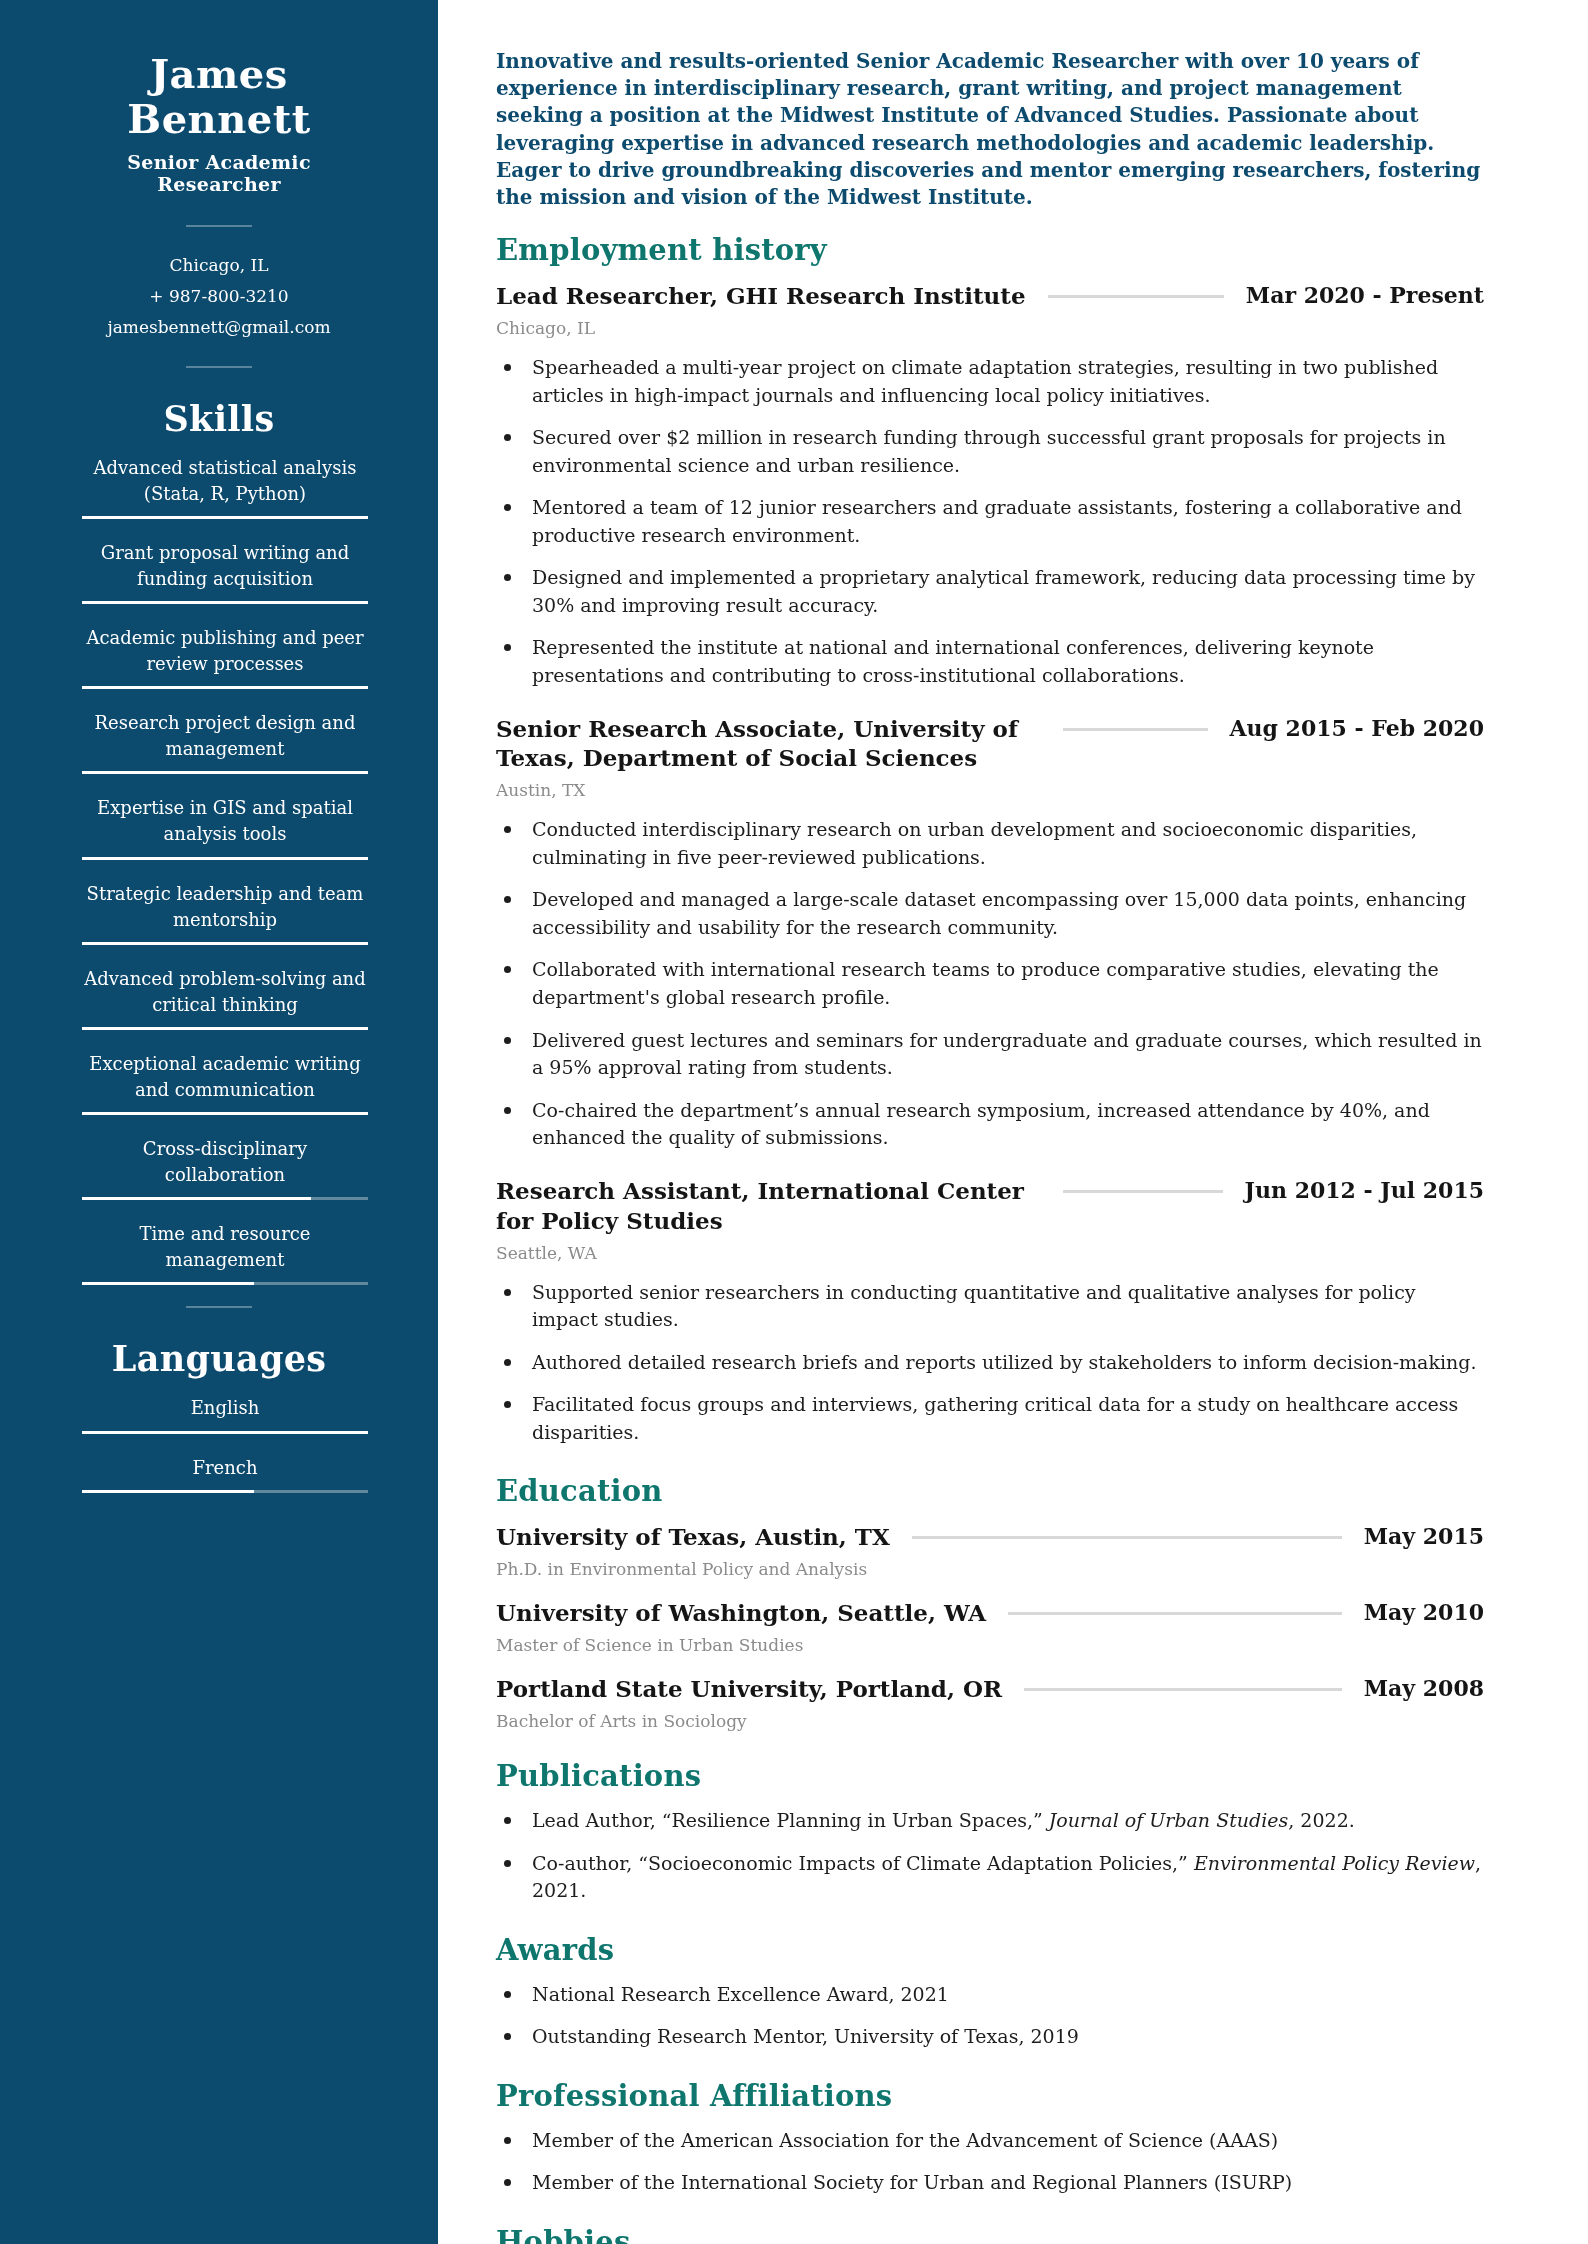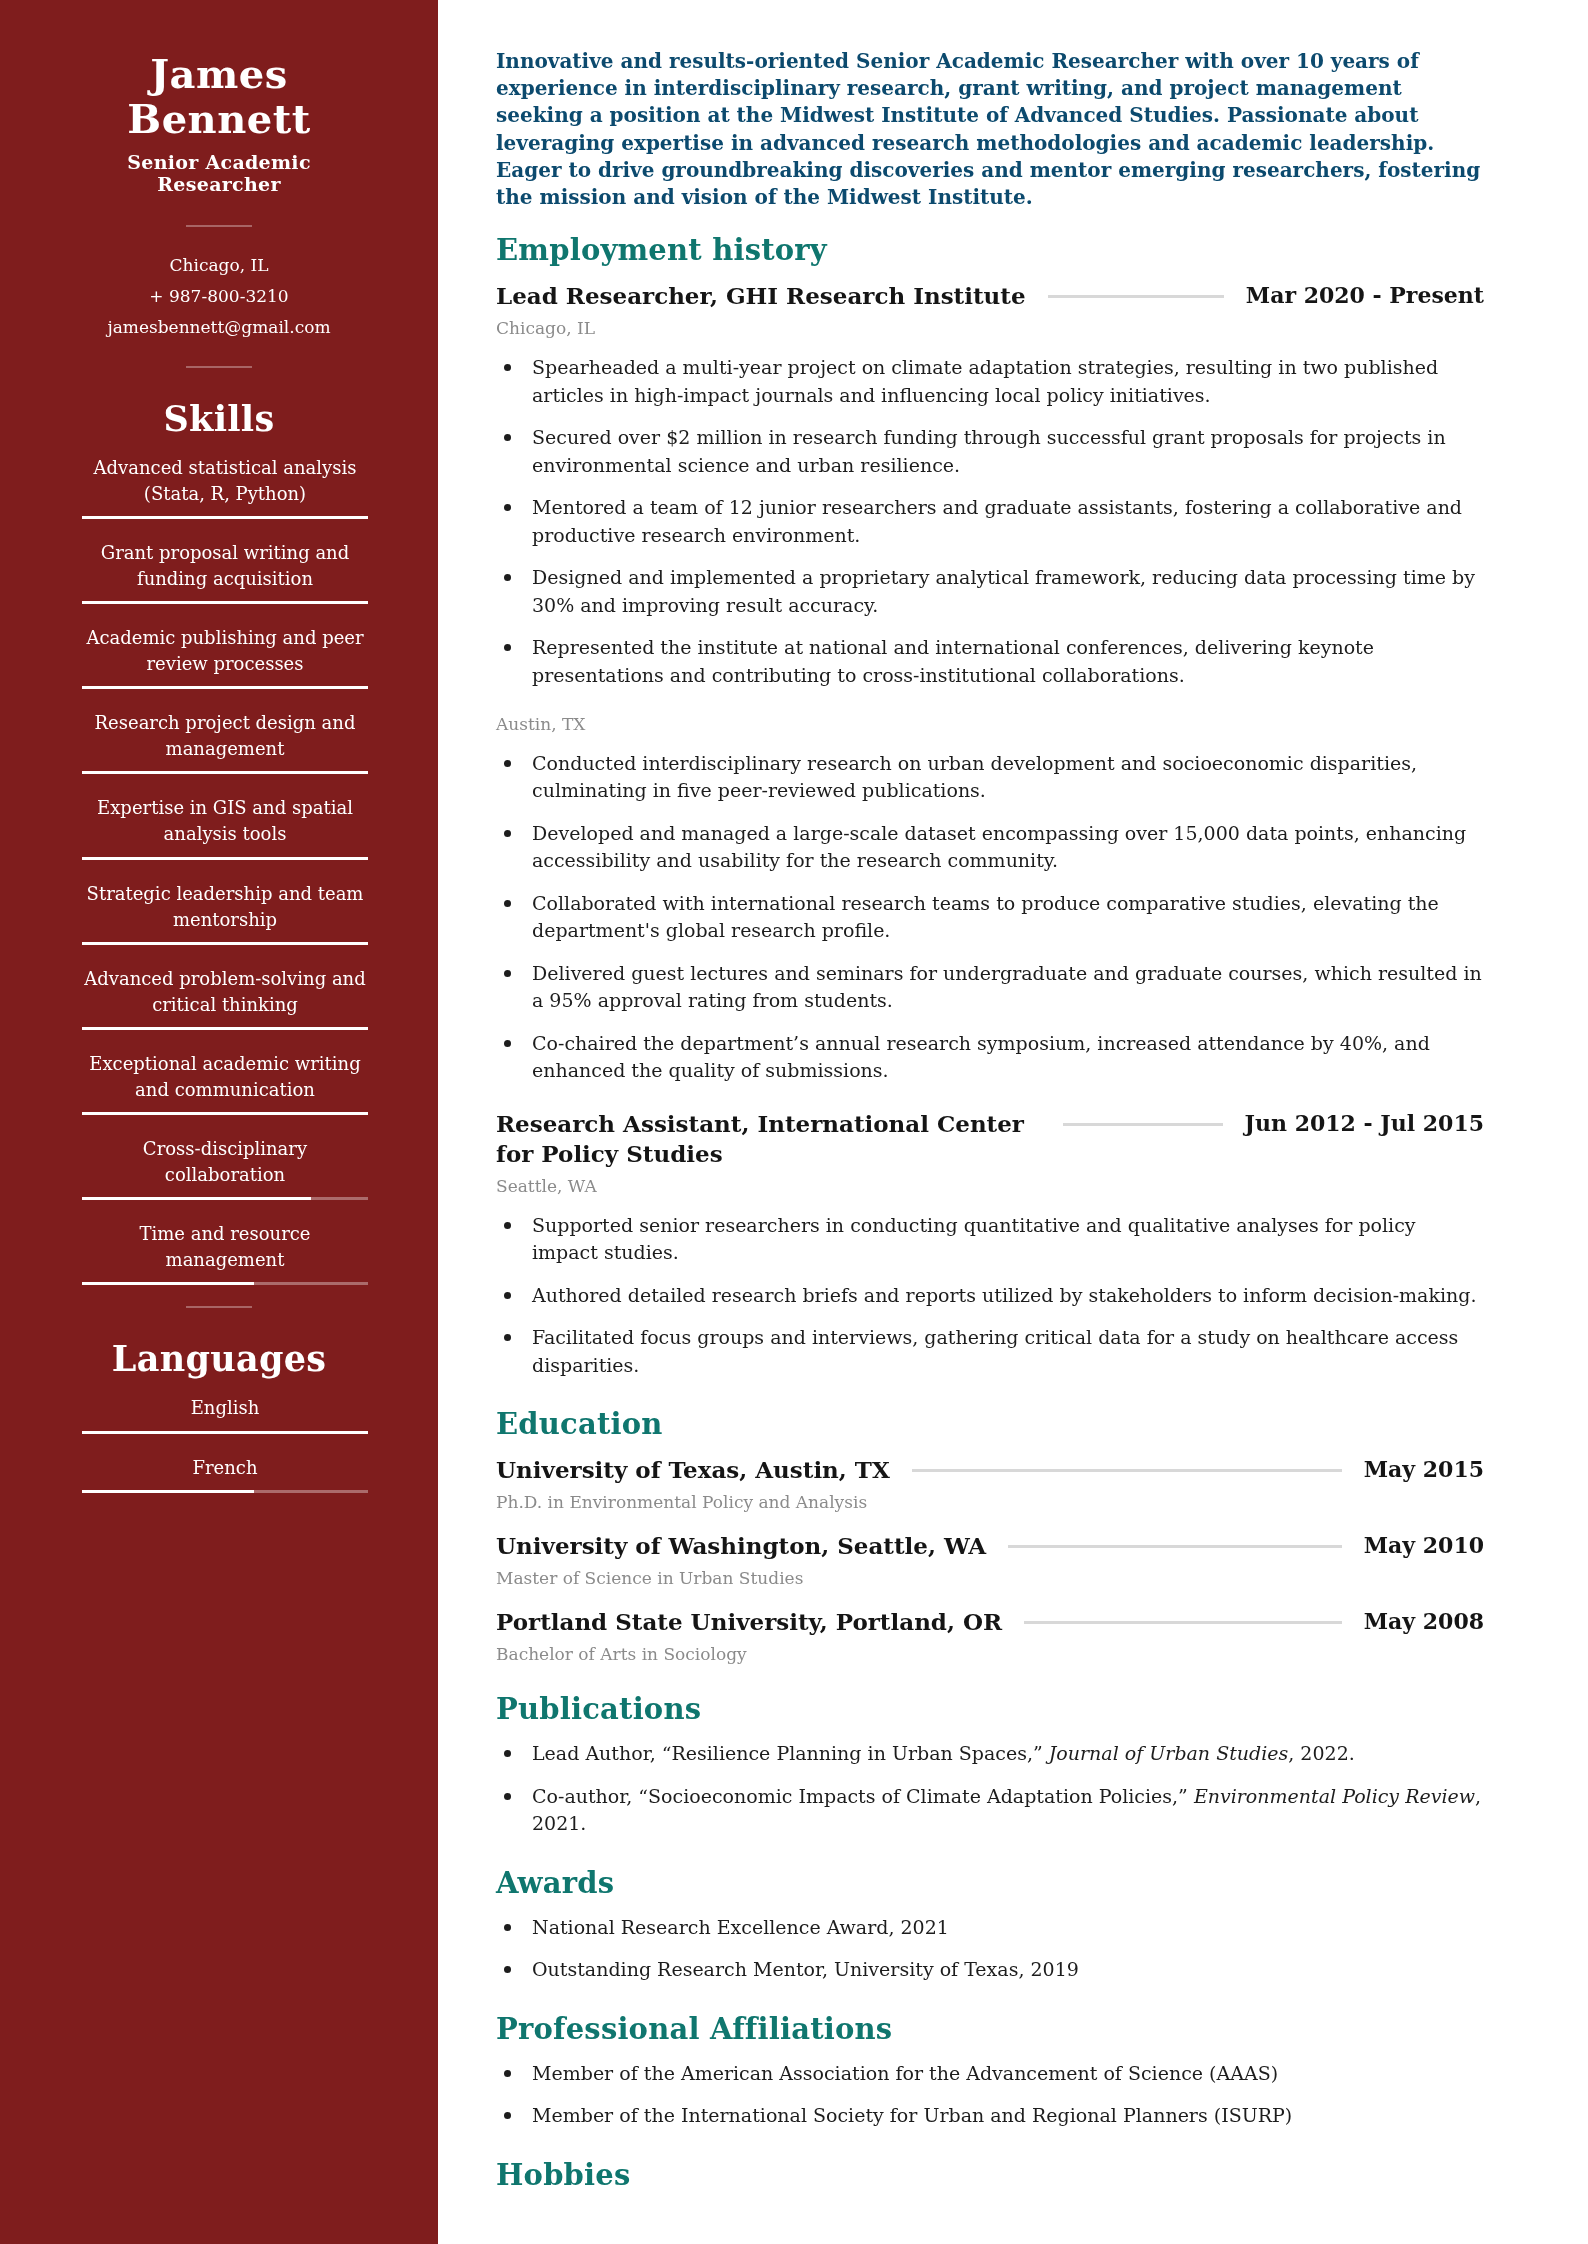--- a/index.html
+++ b/index.html
@@ -5,21 +5,21 @@
   * { margin:0; padding:0; box-sizing:border-box; }
   html,body { background:#e8e8e8; }
   body { font-family:"DejaVu Serif", serif; }
   .page {
     width:1588px; height:2244px; margin:0 auto;
     display:flex; background:#ffffff; overflow:hidden;
   }
   
   .sidebar {
     width:438px; min-width:438px; height:100%;
-    background:#7f1d1d; color:#ffffff;
+    background:#0c4a6e; color:#ffffff;
     padding:52px 70px 40px 70px; text-align:center;
   }
   .name { font-size:40px; font-weight:800; line-height:1.12; letter-spacing:.5px; }
   .role { font-size:19px; font-weight:700; margin-top:9px; letter-spacing:.3px; }
   .side-rule {
     width:66px; height:2px; background:rgba(255,255,255,.32);
     margin:30px auto 30px auto; border:none;
   }
   .contact-line { font-size:17px; line-height:1.0; margin-bottom:14px; }
   .contact-line:last-child { margin-bottom:0; }
@@ -177,20 +177,25 @@
       <ul class="bullets">
         <li>Spearheaded a multi-year project on climate adaptation strategies, resulting in two published articles in high-impact journals and influencing local policy initiatives.</li>
         <li>Secured over $2 million in research funding through successful grant proposals for projects in environmental science and urban resilience.</li>
         <li>Mentored a team of 12 junior researchers and graduate assistants, fostering a collaborative and productive research environment.</li>
         <li>Designed and implemented a proprietary analytical framework, reducing data processing time by 30% and improving result accuracy.</li>
         <li>Represented the institute at national and international conferences, delivering keynote presentations and contributing to cross-institutional collaborations.</li>
       </ul>
     </div>
 
     <div class="entry">
+      <div class="entry-head">
+        <div class="entry-title">Senior Research Associate, University of Texas, Department of Social Sciences</div>
+        <div class="head-rule"></div>
+        <div class="entry-date">Aug 2015 - Feb 2020</div>
+      </div>
       <div class="muted">Austin, TX</div>
       <ul class="bullets">
         <li>Conducted interdisciplinary research on urban development and socioeconomic disparities, culminating in five peer-reviewed publications.</li>
         <li>Developed and managed a large-scale dataset encompassing over 15,000 data points, enhancing accessibility and usability for the research community.</li>
         <li>Collaborated with international research teams to produce comparative studies, elevating the department's global research profile.</li>
         <li>Delivered guest lectures and seminars for undergraduate and graduate courses, which resulted in a 95% approval rating from students.</li>
         <li>Co-chaired the department’s annual research symposium, increased attendance by 40%, and enhanced the quality of submissions.</li>
       </ul>
     </div>
 

